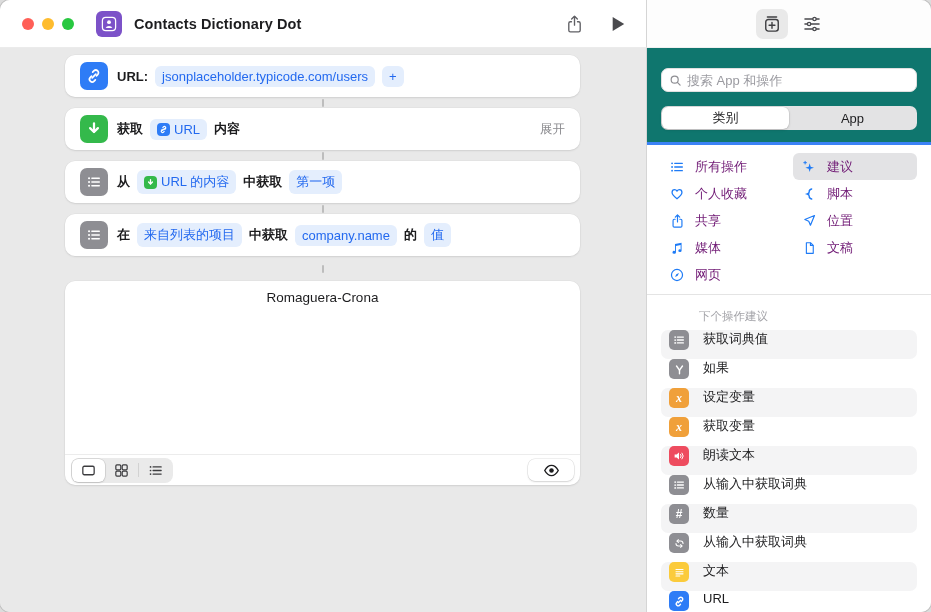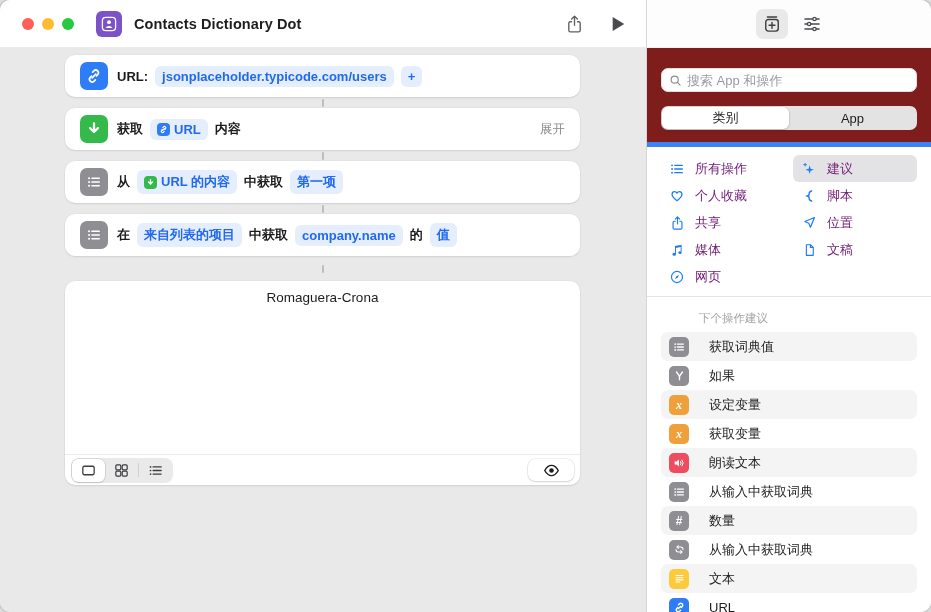--- a/index.html
+++ b/index.html
@@ -26,59 +26,59 @@
   .sliders-btn { color:#4a4a4e; display:flex; }
 
   
   .canvas { grid-column:1; grid-row:2; background:#e9e9e9; overflow:hidden; }
   .flow { width:515px; margin-left:65px; padding-top:7px; }
   .card { background:#ffffff; border-radius:10px; box-shadow:0 0 0 .5px rgba(0,0,0,.04), 0 1px 2px rgba(0,0,0,.09); }
   .action-row { height:42px; display:flex; align-items:center; padding:0 15px; gap:9px; }
   .a-icon { width:28px; height:28px; border-radius:7px; flex:none; display:flex; align-items:center; justify-content:center; color:#fff; }
   .a-icon.blue{ background:#2e7cf6; } .a-icon.green{ background:#34b94b; } .a-icon.gray{ background:#8e8e93; }
   .a-text { font-size:13px; font-weight:700; color:#1c1c1e; display:flex; align-items:center; gap:7px; flex-wrap:nowrap; white-space:nowrap; }
-  .pill { background:#e4eefd; color:#2369ef; border-radius:6px; padding:3px 7px; font-size:13px; font-weight:700; display:inline-flex; align-items:center; gap:4px; }
+  .pill { background:#e4eefd; color:#2369ef; border-radius:6px; padding:3px 7px; font-size:13px; font-weight:400; display:inline-flex; align-items:center; gap:4px; }
   .pill .mini { width:13px; height:13px; border-radius:4px; display:inline-flex; align-items:center; justify-content:center; color:#fff; flex:none; }
   .mini.blue{ background:#2e7cf6; } .mini.green{ background:#34b94b; }
   .expand { margin-left:auto; font-size:12.5px; color:#8a8a8e; font-weight:400; }
   .connector-gap { height:11px; display:flex; align-items:center; justify-content:center; }
   .connector-gap.tall { height:25px; }
   .connector { width:2px; height:8px; background:#bdbdbd; border-radius:1px; }
 
   .result-card { height:204px; position:relative; }
   .result-text { text-align:center; padding-top:9px; font-size:13.5px; color:#1c1c1e; }
   .result-bar { position:absolute; left:0; right:0; bottom:0; height:31px; border-top:1px solid #ececec;
                 display:flex; align-items:center; padding:0 6px; }
   .seg-views { background:#eaeaea; border-radius:8px; height:25px; display:flex; align-items:center; padding:1px; }
   .seg-view-btn { width:33px; height:23px; display:flex; align-items:center; justify-content:center; color:#3c3c3f; }
   .seg-view-btn.sel { background:#ffffff; border-radius:6px; box-shadow:0 0 0 .5px rgba(0,0,0,.15), 0 1px 2px rgba(0,0,0,.12); }
   .seg-div { width:1px; height:14px; background:#d2d2d2; }
   .eye-btn { margin-left:auto; width:46px; height:22px; background:#ffffff; border-radius:7px;
              box-shadow:0 0 0 .5px rgba(0,0,0,.12), 0 1px 2px rgba(0,0,0,.12); display:flex; align-items:center; justify-content:center; color:#1d1d1f; }
 
   
   .sidebar { grid-column:2; grid-row:2; background:#ffffff; border-left:1px solid #d5d5d5; display:flex; flex-direction:column; overflow:hidden; }
-  .search-section { background:#7f1d1d; padding:20px 14px 12px 14px; border-bottom:5px solid #3b82f6; }
+  .search-section { background:#0f766e; padding:20px 14px 12px 14px; border-bottom:3px solid #3b82f6; }
   .search-field { background:#ffffff; border:1px solid #e0e0e0; border-radius:7px; height:24px; display:flex; align-items:center; padding:0 7px; gap:5px; }
   .search-field input { border:none; outline:none; background:transparent; font-size:13px; color:#1d1d1f; width:100%; font-family:inherit; }
   .search-field input::placeholder { color:#9a9aa0; }
   .search-ic { color:#8e8e93; display:flex; flex:none; }
   .tabs { margin-top:14px; background:#e3e3e4; border-radius:7px; height:24px; display:flex; padding:1px; }
   .tab { flex:1; display:flex; align-items:center; justify-content:center; font-size:13px; color:#1d1d1f; border-radius:6px; }
   .tab.sel { background:#ffffff; box-shadow:0 0 0 .5px rgba(0,0,0,.08), 0 1px 2.5px rgba(0,0,0,.18); font-weight:400; }
 
   .cat-section { padding:8px 14px 6px 14px; border-bottom:1px solid #e4e4e4; }
   .cat-grid { display:grid; grid-template-columns:1fr 1fr; column-gap:8px; }
   .cat-item { height:27px; display:flex; align-items:center; gap:9px; padding:0 7px; border-radius:6px; font-size:13px; color:#701a75; }
   .cat-item.sel { background:#e3e3e5; }
   .cat-ic { color:#1e7bf6; display:flex; width:18px; justify-content:center; flex:none; }
 
   .sug-section { flex:1; padding:0 14px; }
   .sug-header { margin:14px 0 6px 38px; font-size:11.5px; color:#a3a3a8; }
-  .sug-row { height:29px; display:flex; align-items:center; gap:20px; padding:0 8px; border-radius:7px; font-size:13px; color:#1d1d1f; }
+  .sug-row { height:29px; display:flex; align-items:flex-start; gap:14px; padding:0 8px; border-radius:7px; font-size:13px; color:#1d1d1f; }
   .sug-row.alt { background:#f4f4f5; }
   .s-icon { width:20px; height:20px; border-radius:5px; flex:none; display:flex; align-items:center; justify-content:center; color:#fff; }
   .s-icon.gray{ background:#8e8e93; } .s-icon.orange{ background:#f0a03a; } .s-icon.red{ background:#ee4c5f; }
   .s-icon.yellow{ background:#fbcb3c; } .s-icon.blue{ background:#2e7cf6; }
   .s-icon .glyph-txt { font-size:12px; font-weight:700; color:#fff; line-height:1; }
   .s-icon .glyph-x { font-size:12px; font-weight:700; font-style:italic; font-family:"Liberation Serif",serif; color:#fff; line-height:1; }
   svg { display:block; }
 </style>
 </head>
 <body>

